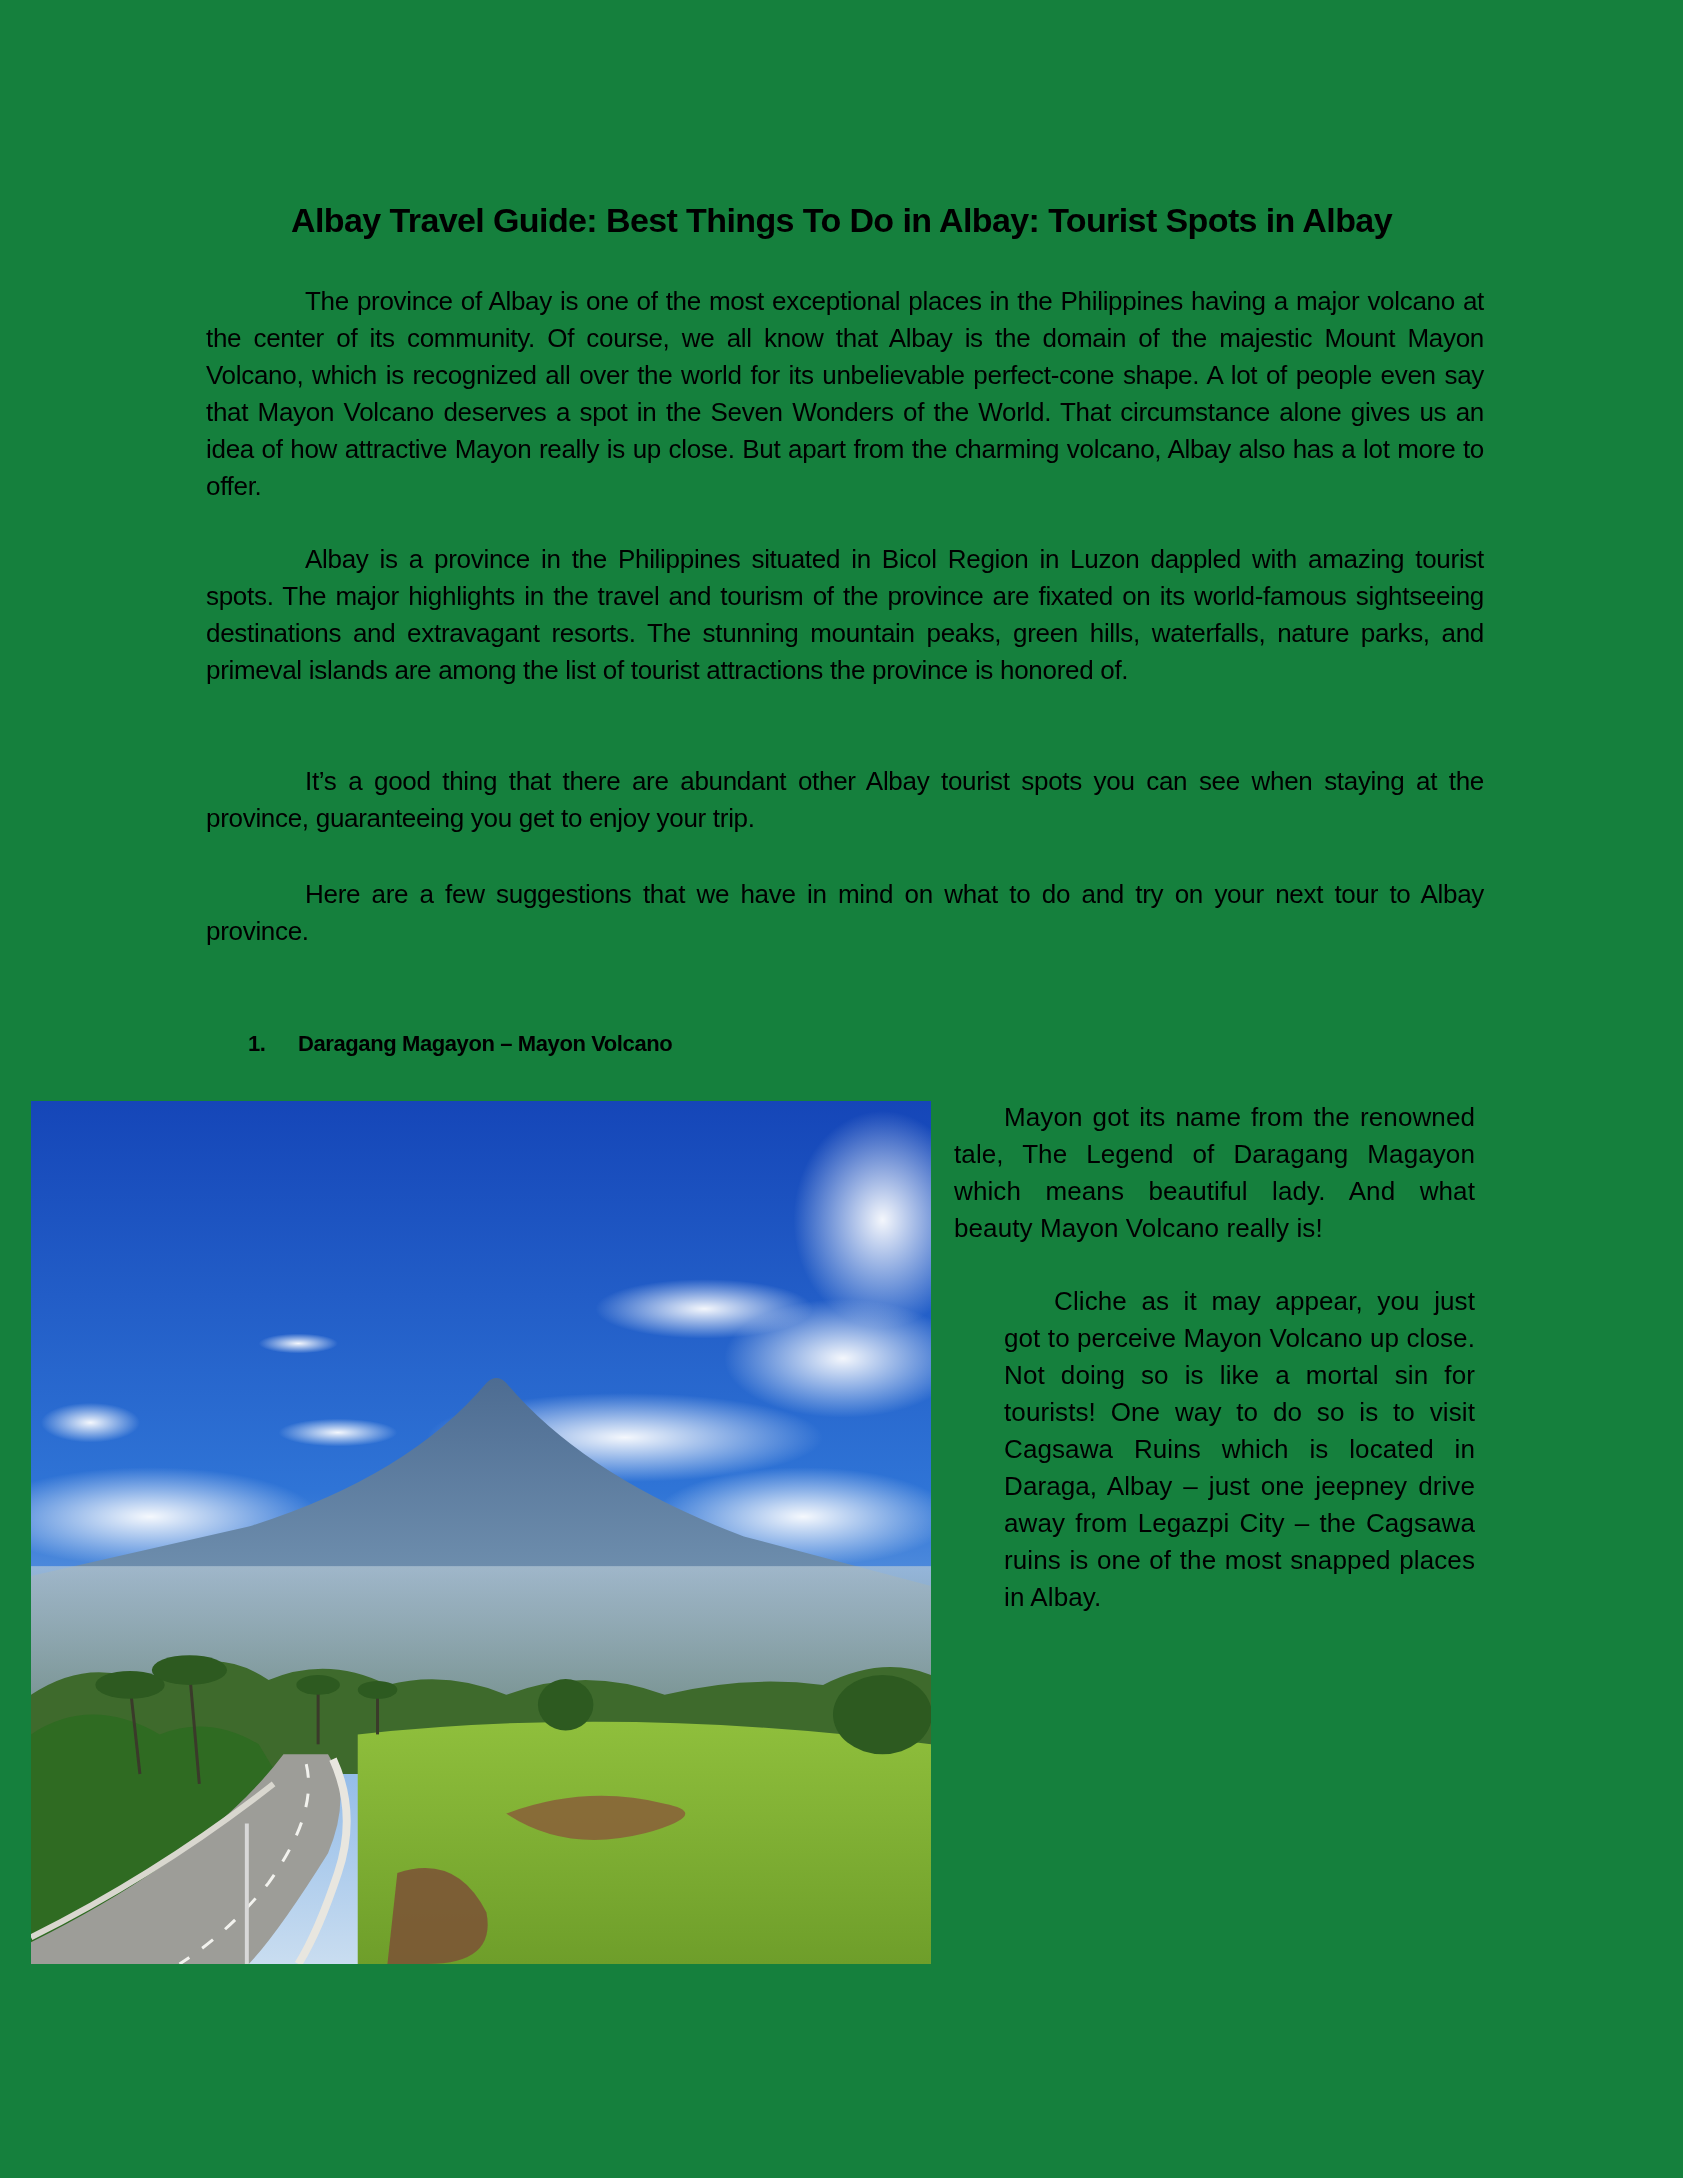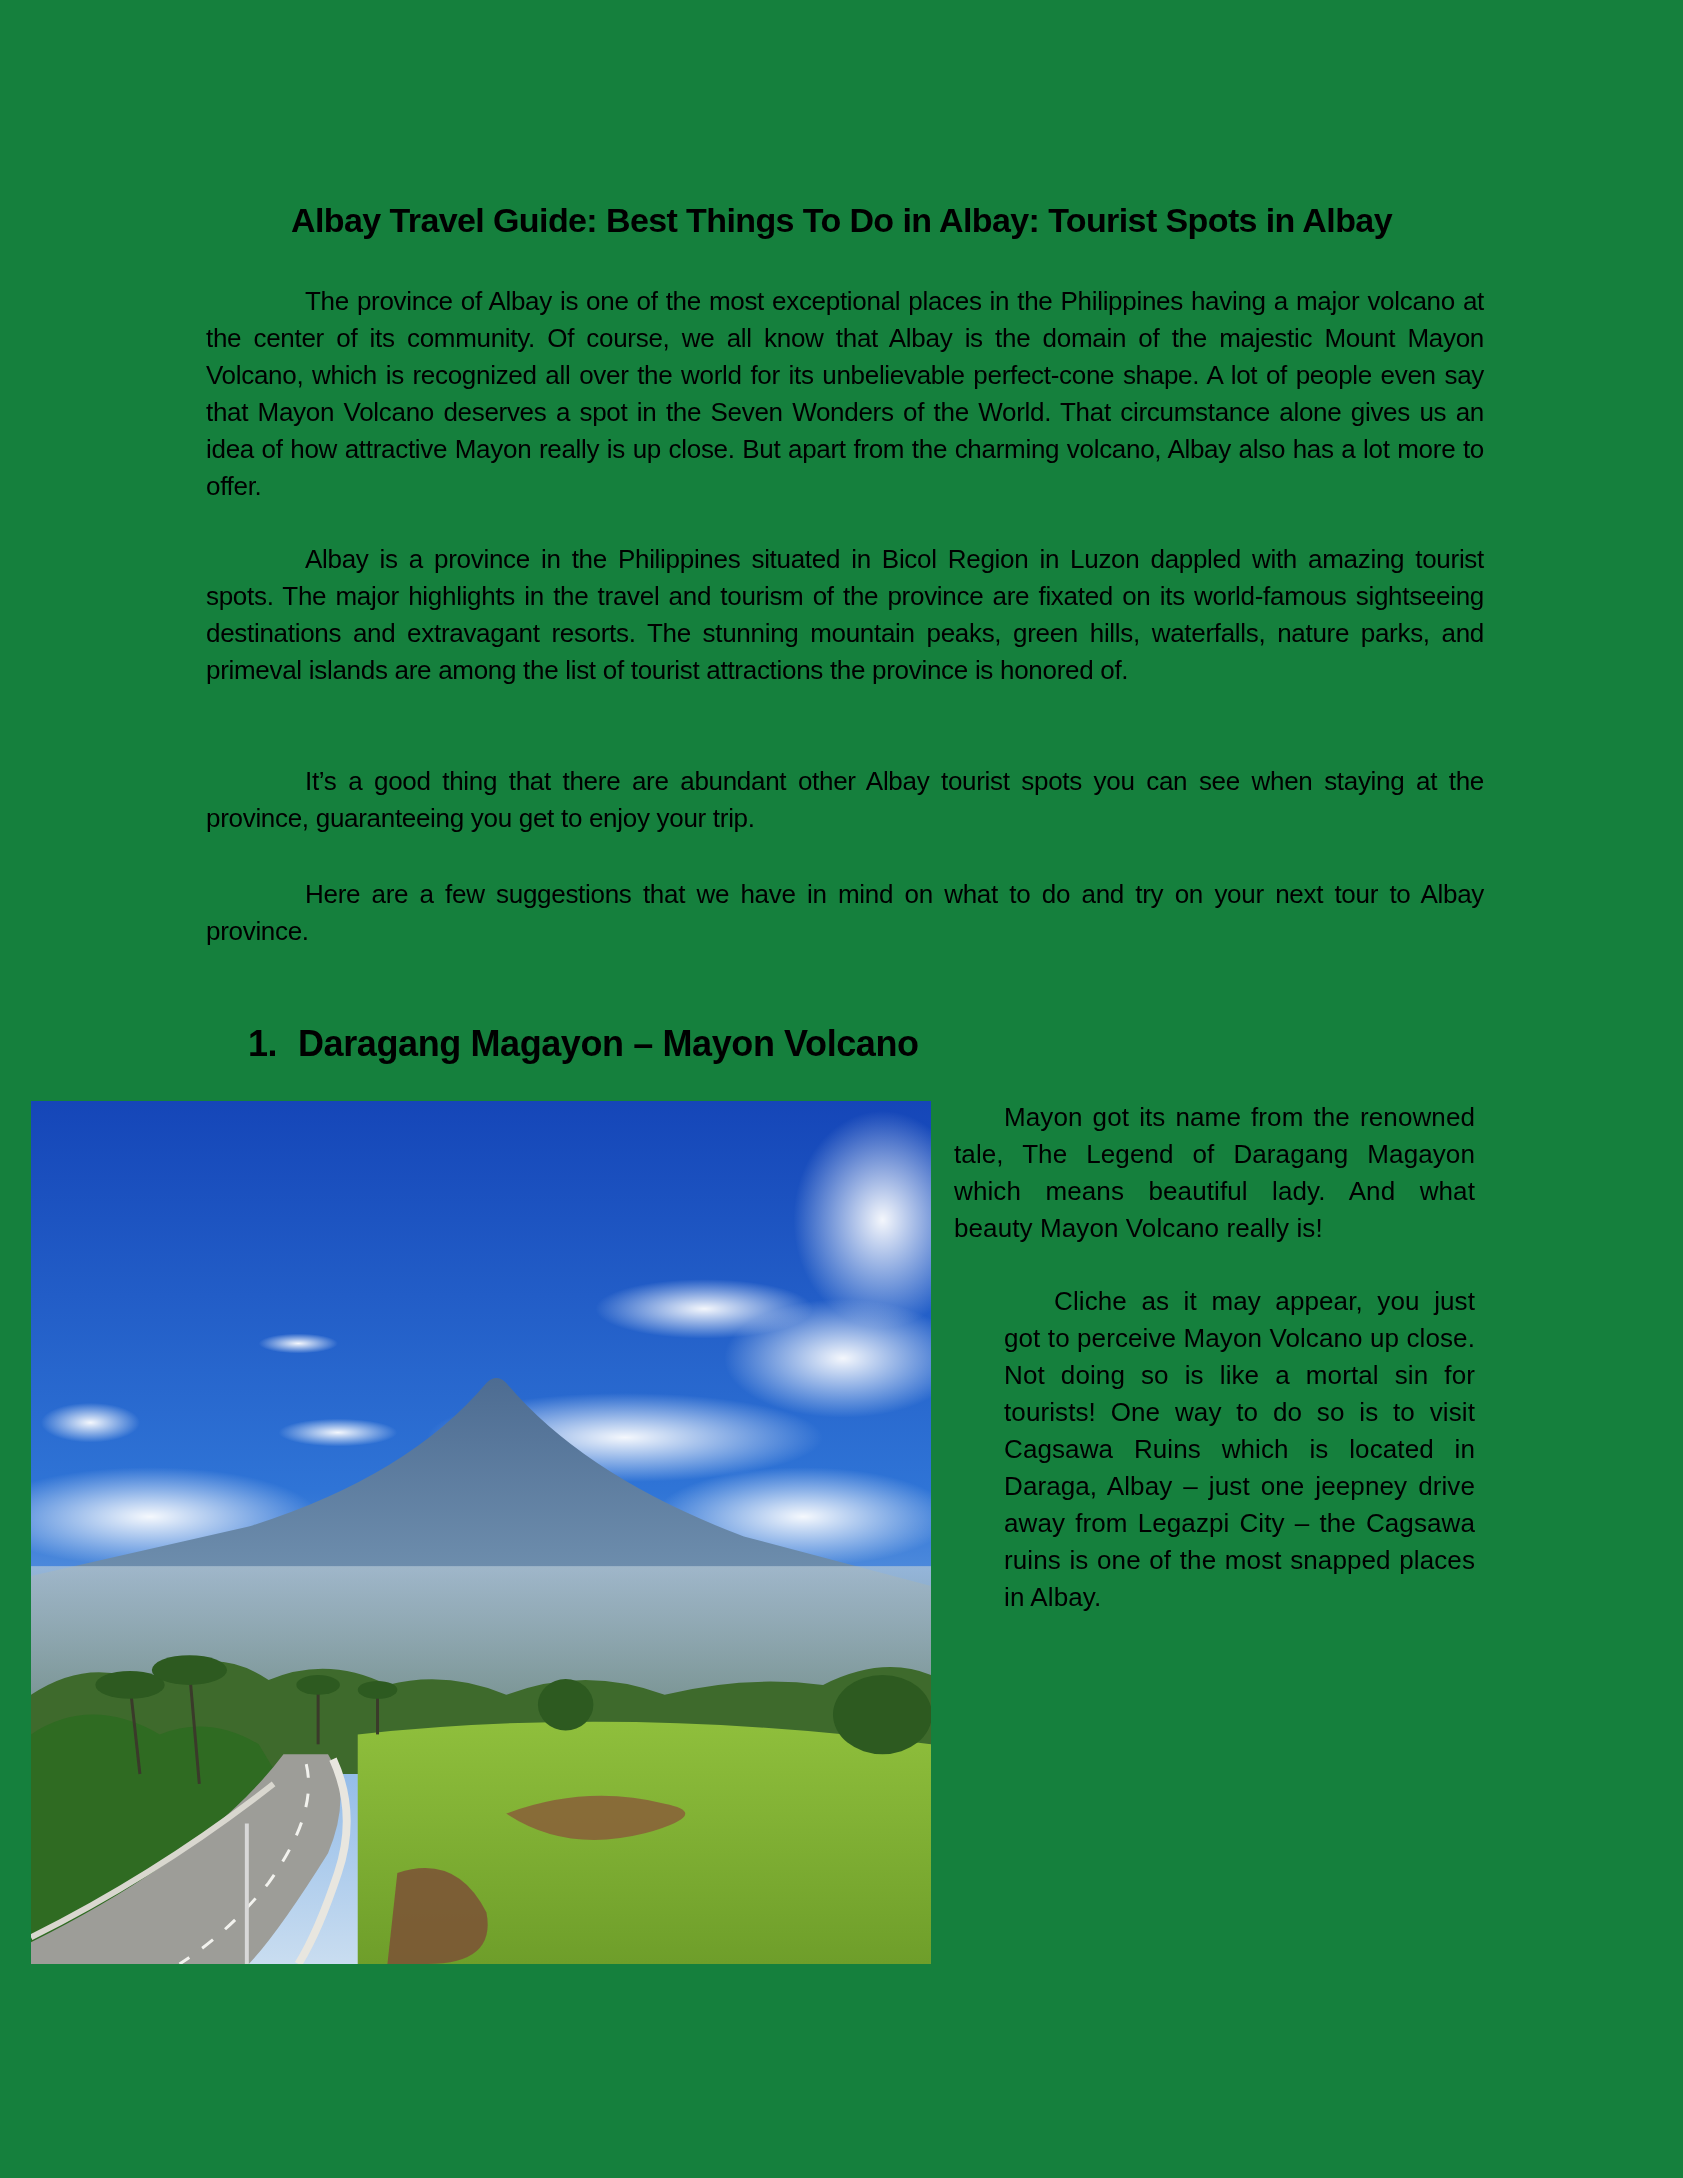--- a/index.html
+++ b/index.html
@@ -8,21 +8,21 @@
   .page { position: absolute; left: 0; top: 0; width: 1683px; height: 2178px; background: #15803d; }
   .title { position: absolute; left: 198px; top: 198px; width: 1287px; text-align: center;
            font-family: "Liberation Sans", sans-serif; font-weight: bold; font-size: 34px;
            letter-spacing: -0.6px; line-height: 44px; }
   .para { position: absolute; left: 206px; width: 1278px; font-size: 26px; line-height: 37px;
           text-align: justify; text-indent: 99px; letter-spacing: -0.3px; margin: 0; }
   #p1 { top: 283px; }
   #p2 { top: 541px; }
   #p3 { top: 763px; }
   #p4 { top: 876px; }
-  .heading { position: absolute; left: 248px; top: 1024px; font-weight: bold; font-size: 36px;
+  .heading { position: absolute; left: 248px; top: 1024px; font-weight: bold; font-size: 22px;
              line-height: 40px; letter-spacing: -0.4px; }
   .heading .num { display: inline-block; width: 50px; }
   .photo { position: absolute; left: 31px; top: 1101px; width: 900px; height: 863px; overflow: hidden; }
   .photo svg { display: block; width: 100%; height: 100%; }
   .side { position: absolute; font-size: 26px; line-height: 37px; text-align: justify;
           text-indent: 50px; margin: 0; letter-spacing: 0.1px; }
   #s1 { left: 954px; top: 1099px; width: 521px; }
   #s2 { left: 1004px; top: 1283px; width: 471px; }
   #s3 { left: 1004px; top: 1649px; width: 471px; }
 </style>

